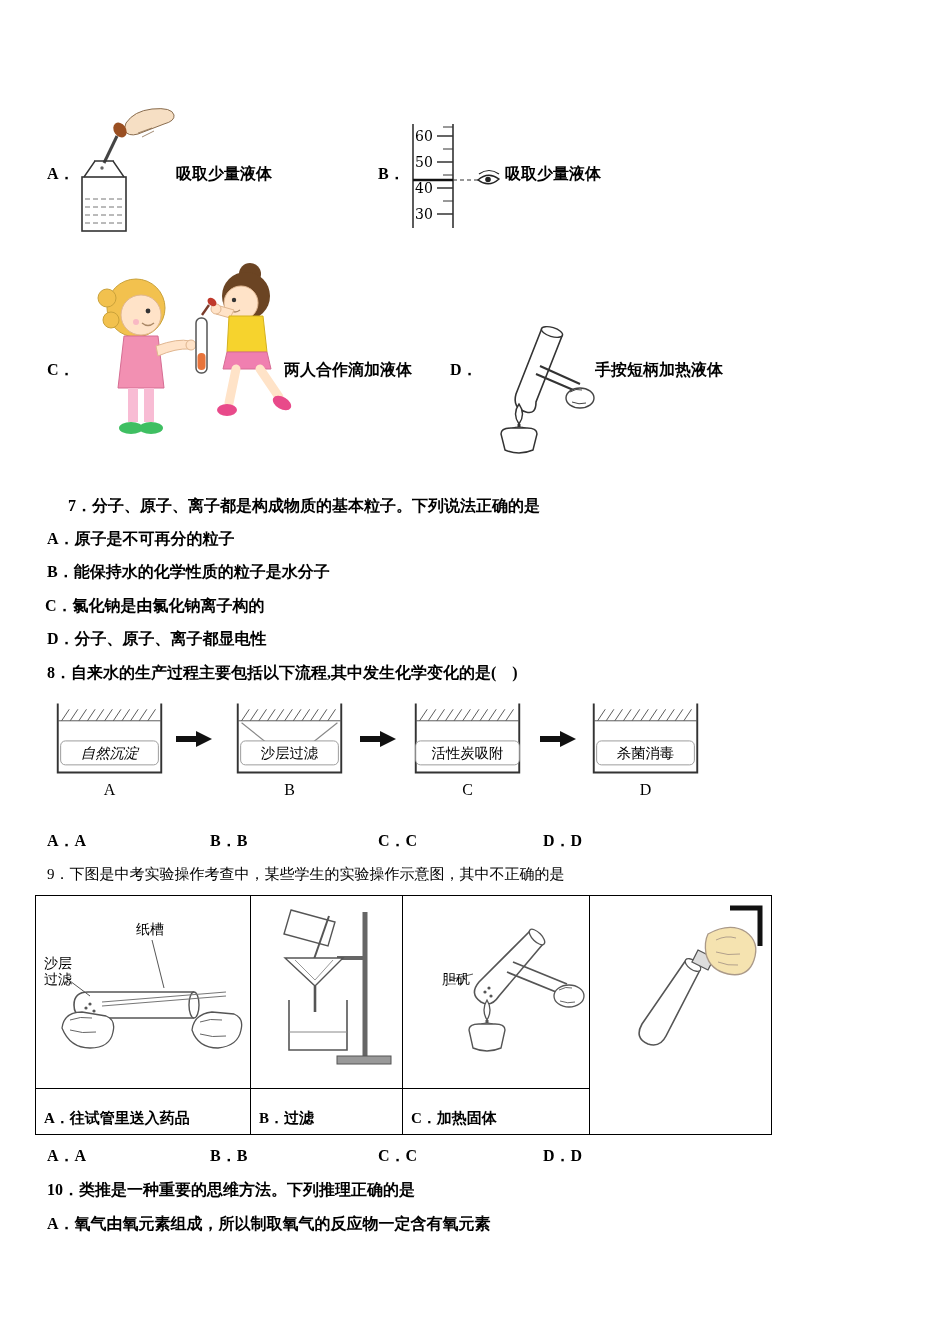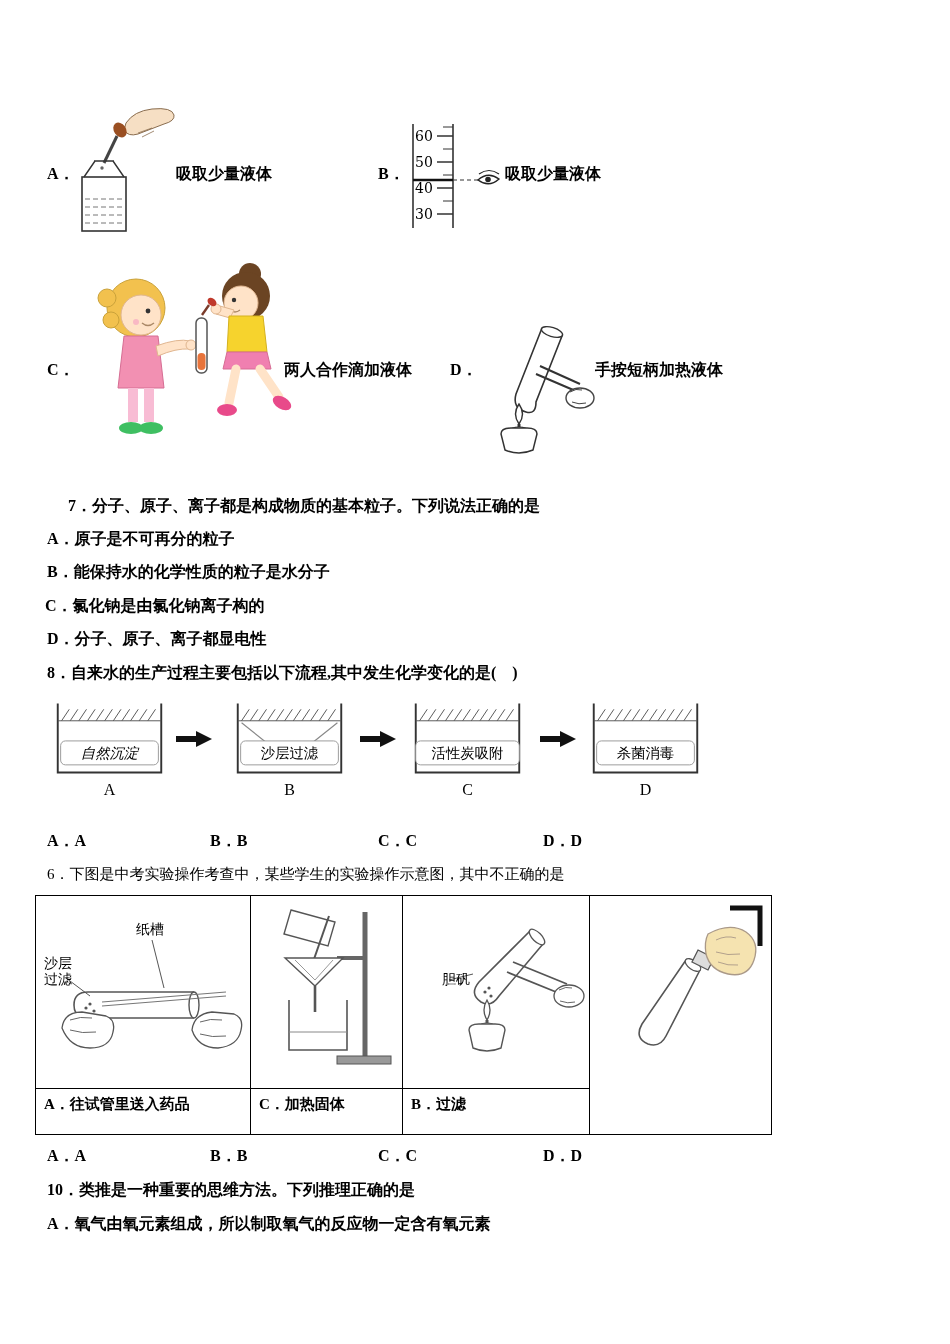--- a/index.html
+++ b/index.html
@@ -13,21 +13,21 @@
   .t15{font-size:15px;}
   svg text{font-family:"DejaVu Serif","Liberation Serif",serif;}
   .letter-row{width:115px;text-align:center;font-size:16px;}
   .q9-table{
     position:absolute;left:35px;top:895px;width:737px;
     display:grid;grid-template-columns:215px 152px 187px 181px;grid-template-rows:192px 46px;
     border:1px solid #000;box-sizing:border-box;background:#fff;
   }
   .q9-cell{border-right:1px solid #000;position:relative;overflow:hidden;box-sizing:border-box;}
   .q9-cell.last{border-right:none;}
-  .q9-cap{border-top:1px solid #000;border-right:1px solid #000;padding:6px 6px 0 8px;font-weight:bold;font-size:15px;box-sizing:border-box;}
+  .q9-cap{border-top:1px solid #000;border-right:1px solid #000;padding:20px 6px 0 8px;font-weight:bold;font-size:15px;box-sizing:border-box;}
   .q9-cap.last{border-right:none;}
   .cell-label{position:absolute;font-size:14px;line-height:1.15;word-break:break-all;}
 </style>
 </head>
 <body>
 
 <div class="abs" style="left:68px;top:103px;">
   <svg width="110" height="132" viewBox="0 0 110 132">
     <path d="M58,20 Q66,8 84,6 Q104,4 106,12 Q107,18 96,21 L70,31 Q60,34 56,27 Z" fill="#f6dfc4" stroke="#8a6d4f" stroke-width="1"></path>
     <path d="M70,30 l14,-5 M74,34 l12,-6" stroke="#8a6d4f" stroke-width="0.8" fill="none"></path>
@@ -200,21 +200,21 @@
 <div class="abs letter-row" style="left:52px;top:780px;">A</div>
 <div class="abs letter-row" style="left:232px;top:780px;">B</div>
 <div class="abs letter-row" style="left:410px;top:780px;">C</div>
 <div class="abs letter-row" style="left:588px;top:780px;">D</div>
 
 <div class="abs b t16" style="left:47px;top:831px;">A．A</div>
 <div class="abs b t16" style="left:210px;top:831px;">B．B</div>
 <div class="abs b t16" style="left:378px;top:831px;">C．C</div>
 <div class="abs b t16" style="left:543px;top:831px;">D．D</div>
 
-<div class="abs t15" style="left:47px;top:865px;">6．下图是中考实验操作考查中，某些学生的实验操作示意图，其中不正确的是</div>
+<div class="abs t15" style="left:47px;top:865px;">9．下图是中考实验操作考查中，某些学生的实验操作示意图，其中不正确的是</div>
 
 <div class="q9-table">
 
   <div class="q9-cell">
     <svg width="215" height="192" viewBox="0 0 215 192" style="position:absolute;left:0;top:0;">
       <line x1="30" y1="82" x2="54" y2="100" stroke="#555" stroke-width="1"></line>
       <line x1="116" y1="44" x2="128" y2="92" stroke="#555" stroke-width="1"></line>
       <g>
         <path d="M52,96 L158,96 M52,122 L158,122" stroke="#555" stroke-width="1.6" fill="none"></path>
         <path d="M52,96 Q38,96 38,109 Q38,122 52,122" fill="none" stroke="#555" stroke-width="1.6"></path>
@@ -300,22 +300,22 @@
         <path d="M108,54 L124,62 L118,74 L102,66 Z" fill="#ddd" stroke="#555" stroke-width="1.3"></path>
       </g>
       <g>
         <path d="M118,38 Q140,26 156,36 Q170,46 164,64 Q158,82 138,78 Q120,74 116,58 Q114,46 118,38 Z" fill="#f5e3b0" stroke="#a98" stroke-width="1.3"></path>
         <path d="M126,44 q10,-5 20,-2 M126,56 q12,4 24,2 M128,66 q10,4 20,3" stroke="#a98" stroke-width="0.9" fill="none"></path>
       </g>
     </svg>
   </div>
 
   <div class="q9-cap">A．往试管里送入药品</div>
+  <div class="q9-cap">B．过滤</div>
   <div class="q9-cap">C．加热固体</div>
-  <div class="q9-cap">B．过滤</div>
 </div>
 
 <div class="abs b t16" style="left:47px;top:1146px;">A．A</div>
 <div class="abs b t16" style="left:210px;top:1146px;">B．B</div>
 <div class="abs b t16" style="left:378px;top:1146px;">C．C</div>
 <div class="abs b t16" style="left:543px;top:1146px;">D．D</div>
 
 <div class="abs b t16" style="left:47px;top:1180px;">10．类推是一种重要的思维方法。下列推理正确的是</div>
 <div class="abs b t16" style="left:47px;top:1214px;">A．氧气由氧元素组成，所以制取氧气的反应物一定含有氧元素</div>
 

